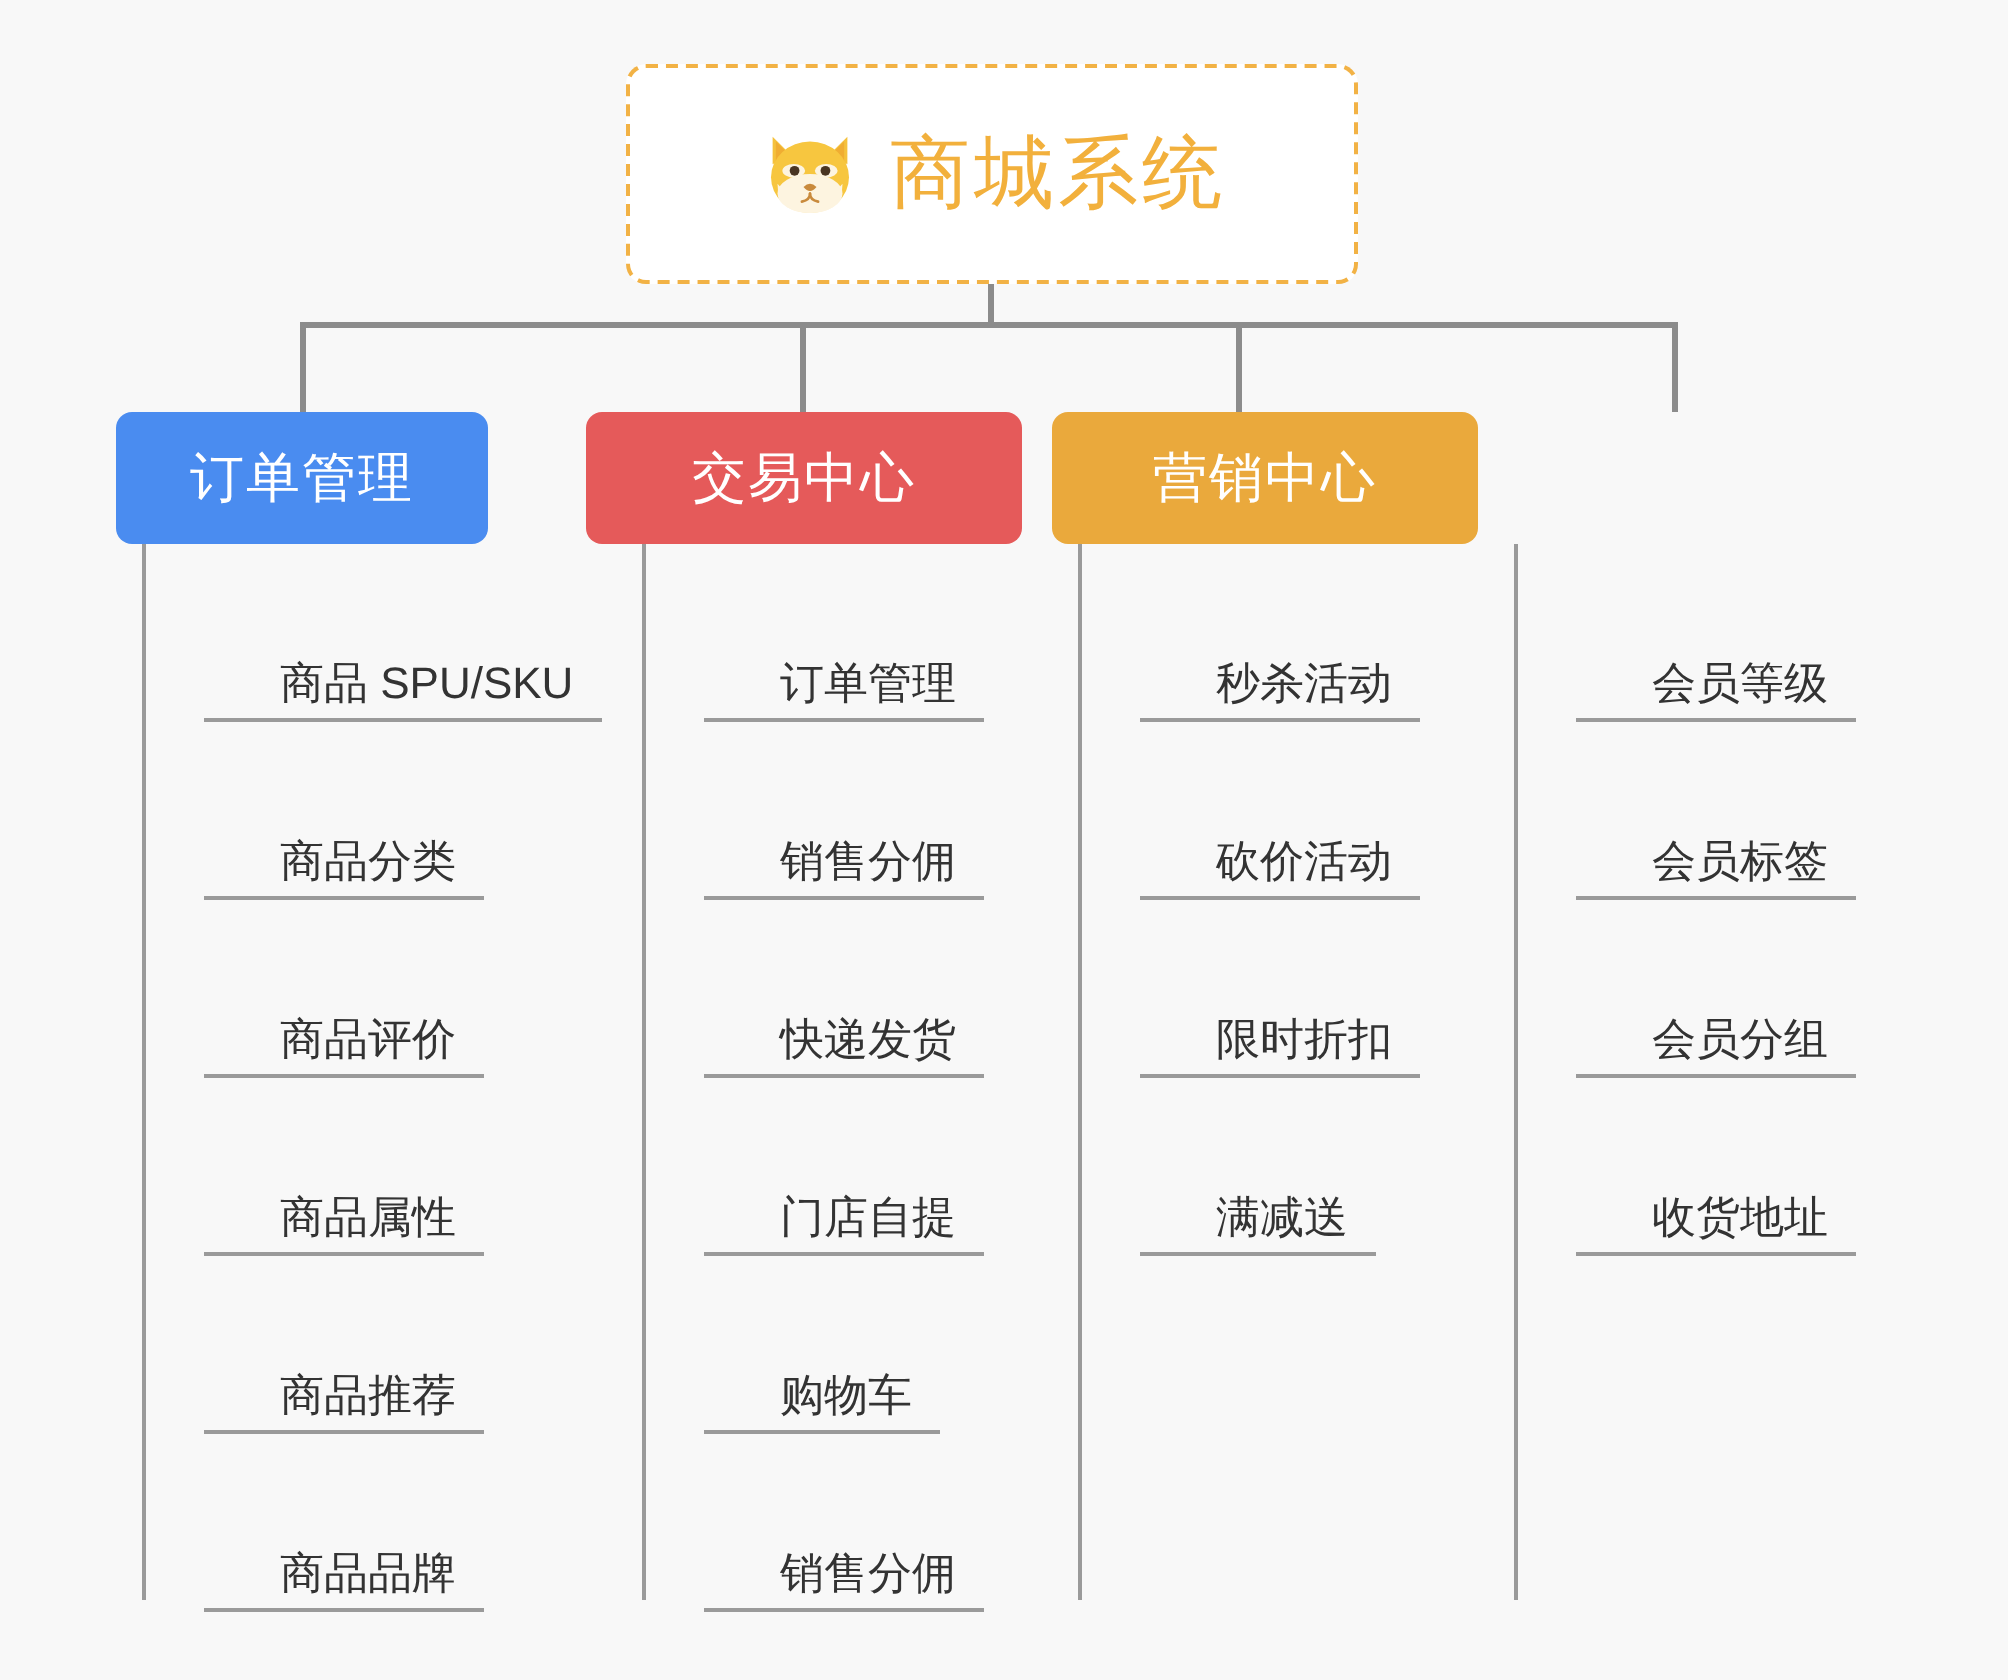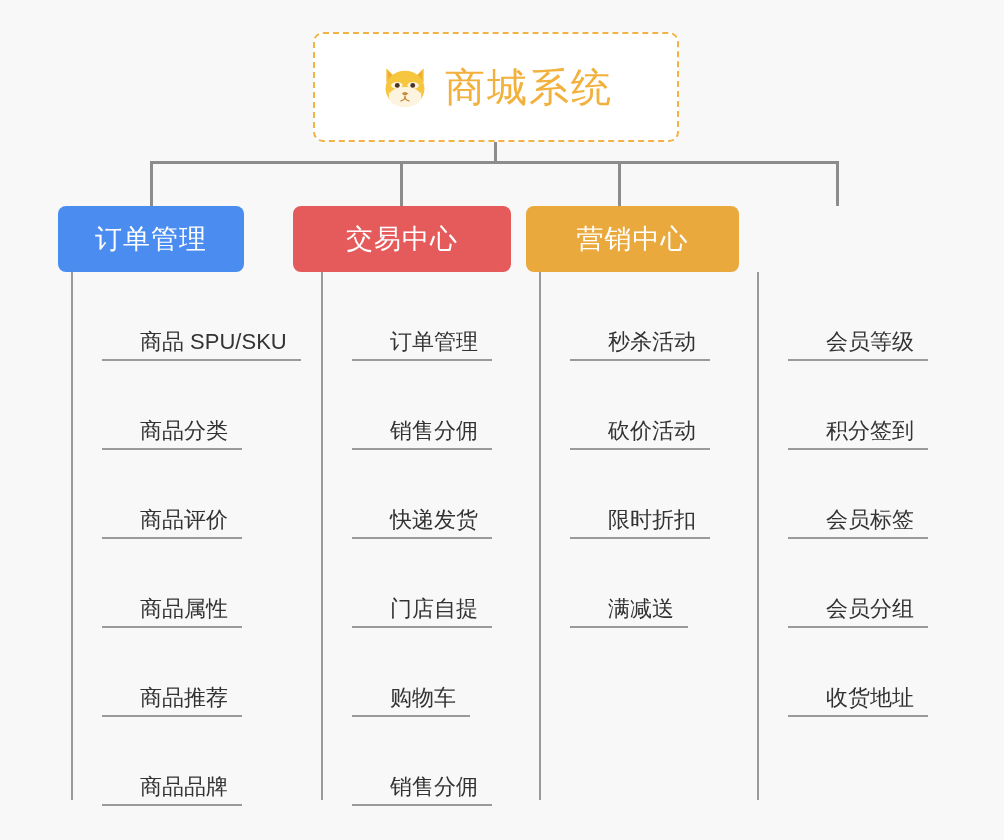--- a/index.html
+++ b/index.html
@@ -224,23 +224,20 @@
         <span class="item-text">满减送</span>
       </div>
   </div>
 
   <div class="column" style="left:757px;">
     <div class="col-spine" style="height: 528px;"></div>
     <div class="item">
         <span class="item-text">会员等级</span>
       </div>
     <div class="item">
-        <span class="item-text">积分签到</span>
-      </div>
-    <div class="item">
         <span class="item-text">会员标签</span>
       </div>
     <div class="item">
         <span class="item-text">会员分组</span>
       </div>
     <div class="item">
         <span class="item-text">收货地址</span>
       </div>
   </div>
 

